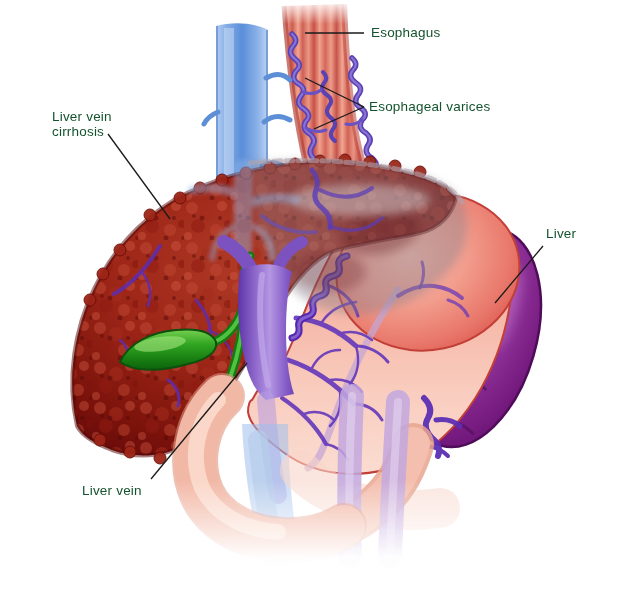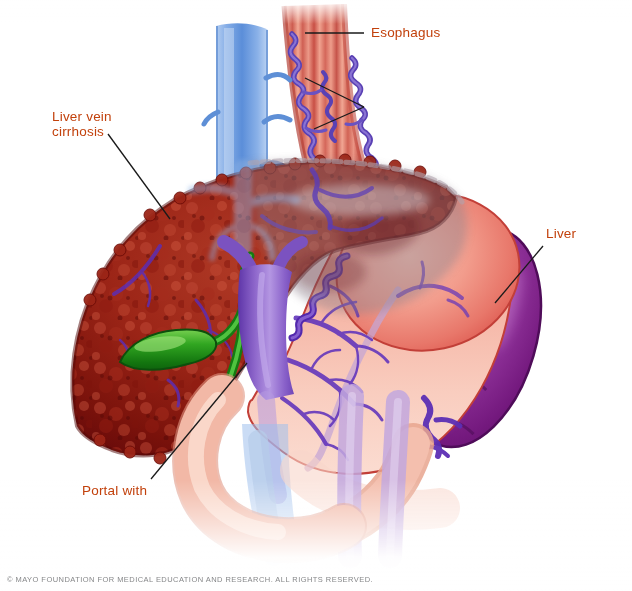--- a/index.html
+++ b/index.html
@@ -1,19 +1,19 @@
 <!DOCTYPE html>
 <html><head>
 <meta charset="utf-8">
 <style>
   html,body{margin:0;padding:0;background:#fff;}
   .canvas{position:relative;width:632px;height:591px;background:#ffffff;overflow:hidden;
           font-family:"Liberation Sans",sans-serif;}
   .canvas svg{position:absolute;left:0;top:0;}
-  .label{position:absolute;color:#c2410c;font-size:13.5px;letter-spacing:.2px;line-height:15px;
+  .label{position:absolute;color:#14532d;font-size:13.5px;letter-spacing:.2px;line-height:15px;
          white-space:nowrap;}
   .label.wrap{white-space:normal;width:70px;}
   .credit{position:absolute;left:7px;top:575px;color:#868789;font-size:7.5px;
           letter-spacing:.45px;white-space:nowrap;}
 </style>
 </head>
 <body>
 
 <div class="canvas">
 <svg width="632" height="591" viewBox="0 0 632 591">
@@ -284,17 +284,17 @@
     <line x1="305" y1="33" x2="364" y2="33" stroke="#1a1a1a"></line>
     <line x1="364" y1="107" x2="305" y2="78" stroke="#1a1a1a"></line>
     <line x1="364" y1="107" x2="314" y2="129" stroke="#1a1a1a"></line>
     <line x1="108" y1="134" x2="170" y2="219" stroke="#1a1a1a"></line>
     <line x1="543" y1="246" x2="495" y2="303" stroke="#1a1a1a"></line>
     <line x1="151" y1="479" x2="247" y2="363" stroke="#1a1a1a"></line>
   </g>
 </svg>
 
 <div class="label" style="left:371px;top:25px">Esophagus</div>
+<div class="label" style="left:369px;top:99px">Esophageal varices</div>
 <div class="label wrap" style="left:52px;top:109px">Liver vein cirrhosis</div>
 <div class="label" style="left:546px;top:226px">Liver</div>
-<div class="label" style="left:82px;top:483px">Portal with</div>
-<div class="credit">© MAYO FOUNDATION FOR MEDICAL EDUCATION AND RESEARCH. ALL RIGHTS RESERVED.</div>
+<div class="label" style="left:82px;top:483px">Liver vein</div>
 </div>
 
 </body></html>

